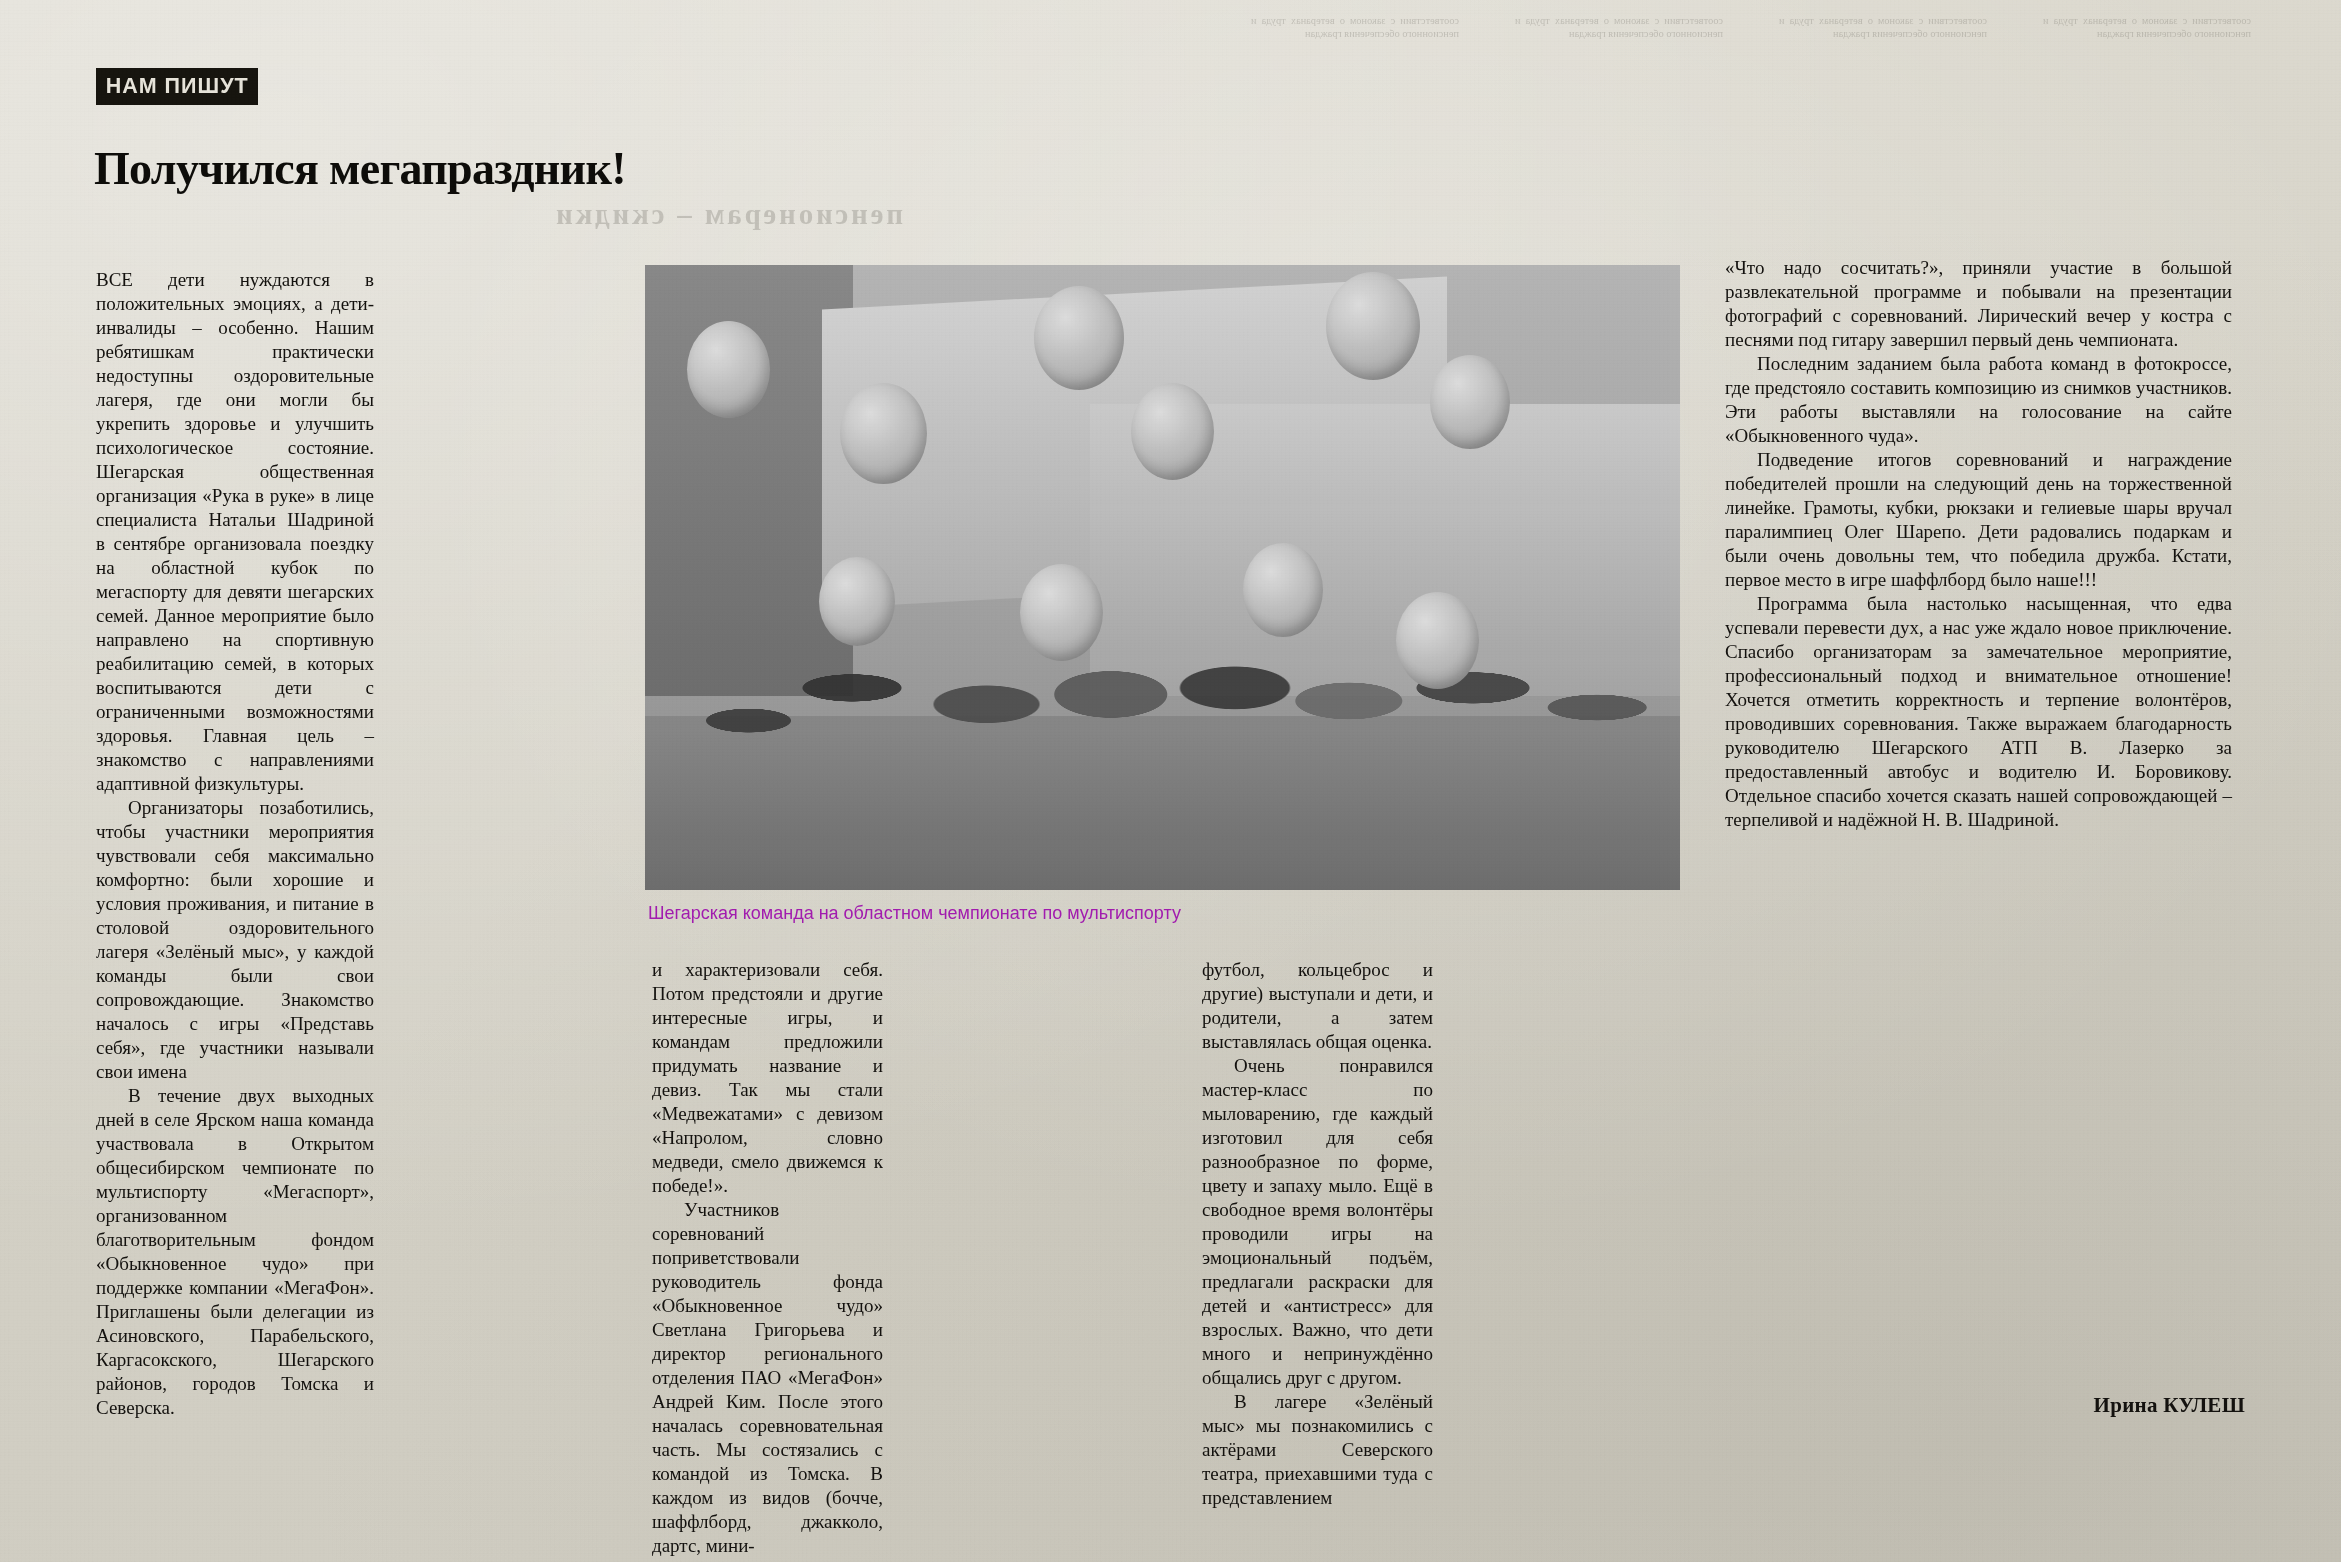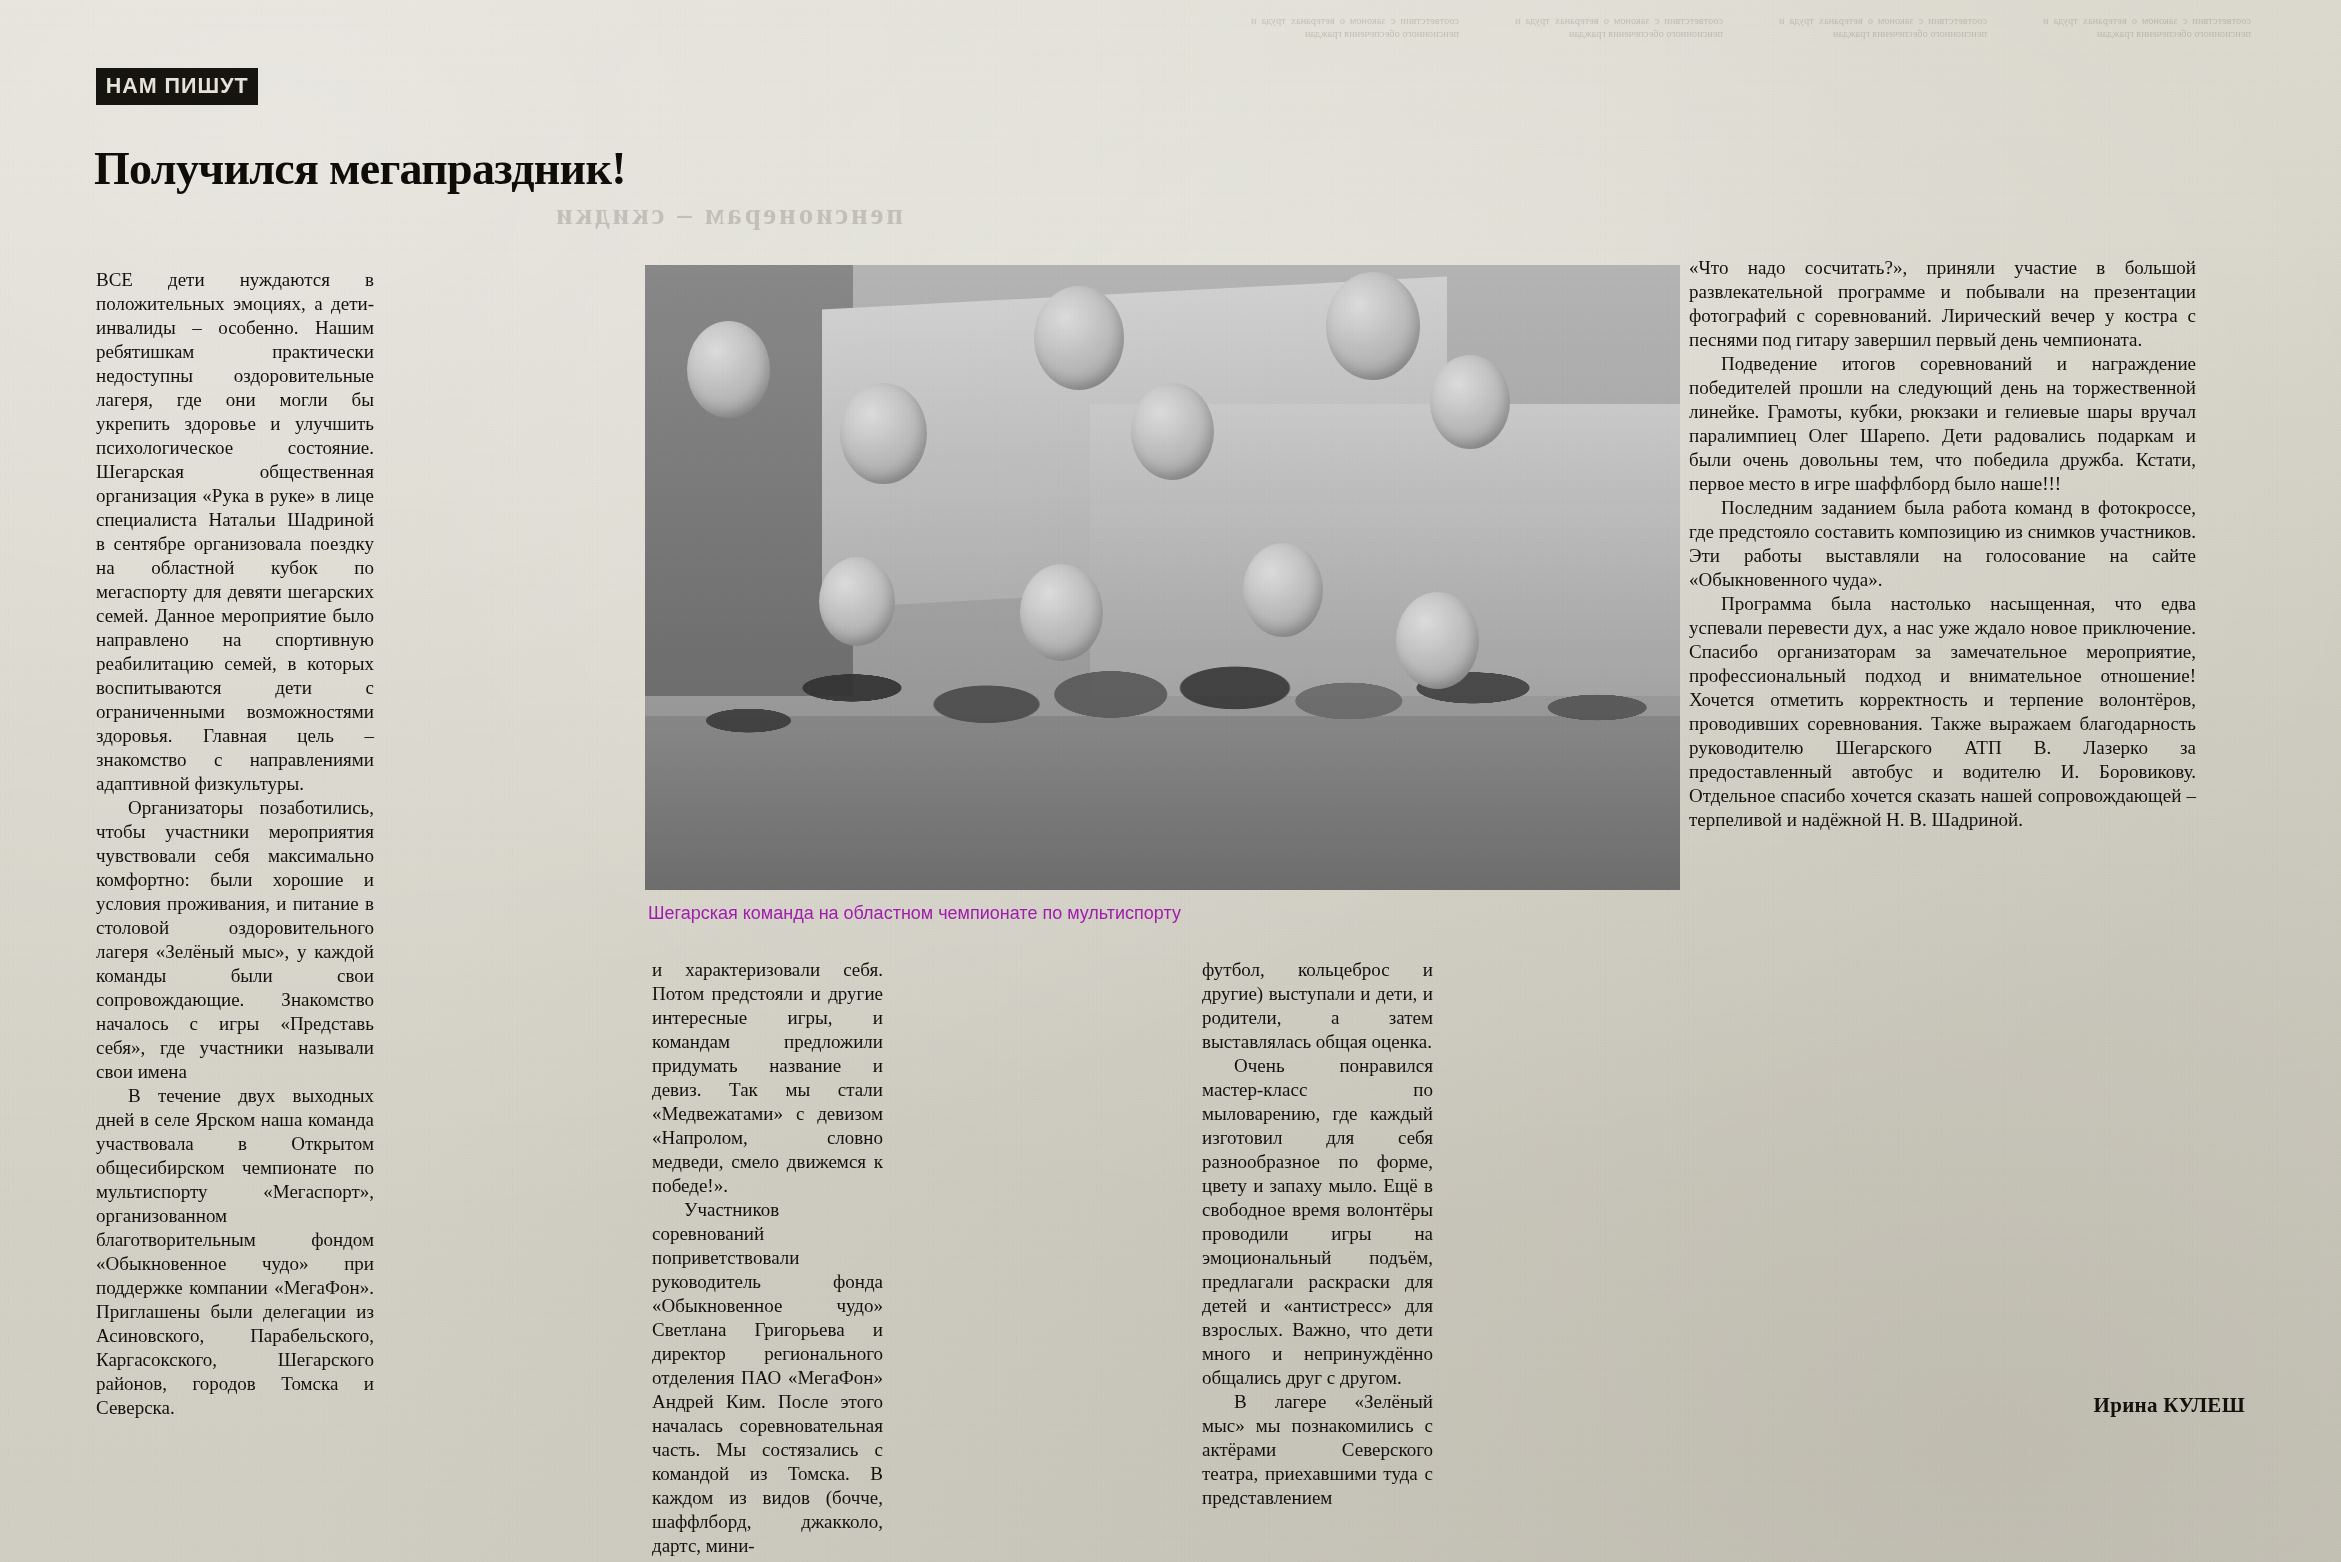--- a/index.html
+++ b/index.html
@@ -101,21 +101,21 @@
   }
   .col p {
     margin: 0;
     text-indent: 32px;
   }
   .col p.noindent { text-indent: 0; }
 
   #col1 { left: 96px; top: 268px; width: 278px; }
   #col2a { left: 652px; top: 958px; width: 231px; }
   #col3a { left: 1202px; top: 958px; width: 231px; }
-  #col4 { left: 1689px; top: 256px; width: 507px; }
+  #col4 { left: 1725px; top: 256px; width: 507px; }
 
   
   .photo {
     position: absolute;
     left: 645px;
     top: 265px;
     width: 1035px;
     height: 625px;
     background: #9c9a90;
     overflow: hidden;
@@ -233,22 +233,22 @@
       <p>В лагере «Зелёный мыс» мы познакомились с актёрами Северского театра, приехавшими туда с представлением</p>
     </div>
 
     <div class="col" id="col2a">
       <p class="noindent">и характеризовали себя. Потом предстояли и другие интересные игры, и командам предложили придумать название и девиз. Так мы стали «Медвежатами» с девизом «Напролом, словно медведи, смело движемся к победе!».</p>
       <p>Участников соревнований поприветствовали руководитель фонда «Обыкновенное чудо» Светлана Григорьева и директор регионального отделения ПАО «МегаФон» Андрей Ким. После этого началась соревновательная часть. Мы состязались с командой из Томска. В каждом из видов (бочче, шаффлборд, джакколо, дартс, мини-</p>
     </div>
 
     <div class="col" id="col4">
       <p class="noindent">«Что надо сосчитать?», приняли участие в большой развлекательной программе и побывали на презентации фотографий с соревнований. Лирический вечер у костра с песнями под гитару завершил первый день чемпионата.</p>
+      <p>Последним заданием была работа команд в фотокроссе, где предстояло составить композицию из снимков участников. Эти работы выставляли на голосование на сайте «Обыкновенного чуда».</p>
       <p>Подведение итогов соревнований и награждение победителей прошли на следующий день на торжественной линейке. Грамоты, кубки, рюкзаки и гелиевые шары вручал паралимпиец Олег Шарепо. Дети радовались подаркам и были очень довольны тем, что победила дружба. Кстати, первое место в игре шаффлборд было наше!!!</p>
-      <p>Последним заданием была работа команд в фотокроссе, где предстояло составить композицию из снимков участников. Эти работы выставляли на голосование на сайте «Обыкновенного чуда».</p>
       <p>Программа была настолько насыщенная, что едва успевали перевести дух, а нас уже ждало новое приключение. Спасибо организаторам за замечательное мероприятие, профессиональный подход и внимательное отношение! Хочется отметить корректность и терпение волонтёров, проводивших соревнования. Также выражаем благодарность руководителю Шегарского АТП В. Лазерко за предоставленный автобус и водителю И. Боровикову. Отдельное спасибо хочется сказать нашей сопровождающей – терпеливой и надёжной Н. В. Шадриной.</p>
     </div>
 
     <div class="signature">Ирина КУЛЕШ</div>
 
   </div>
 
   <div class="grain"></div>
 </div>
 

